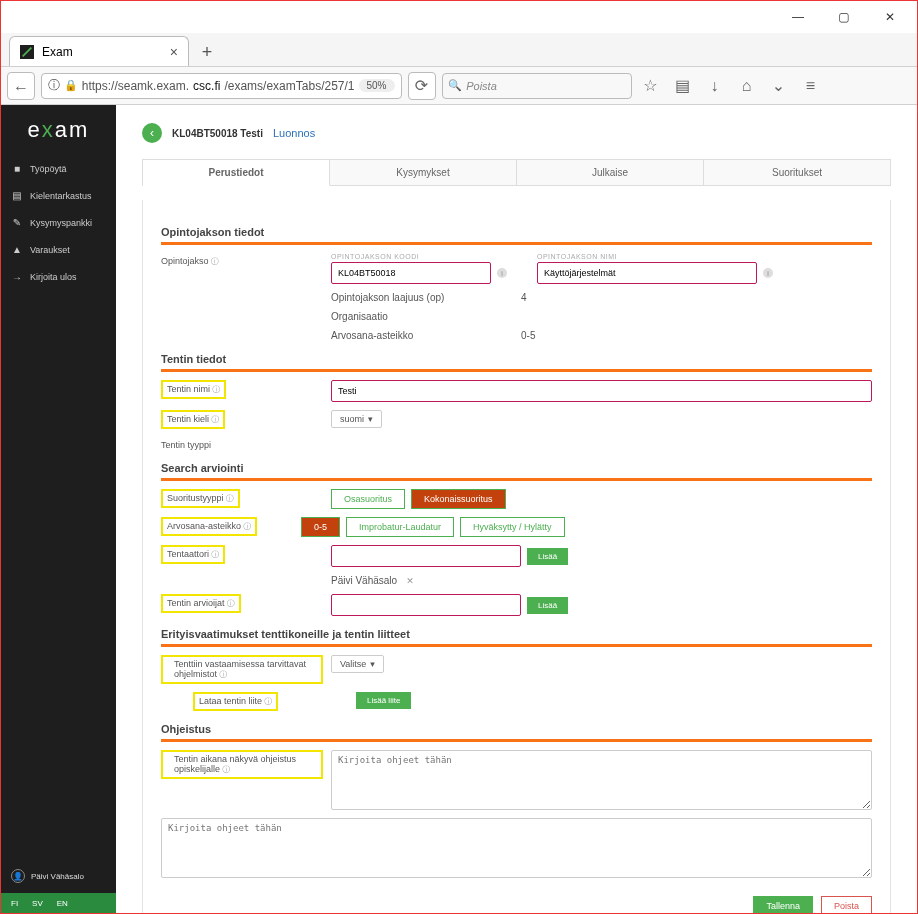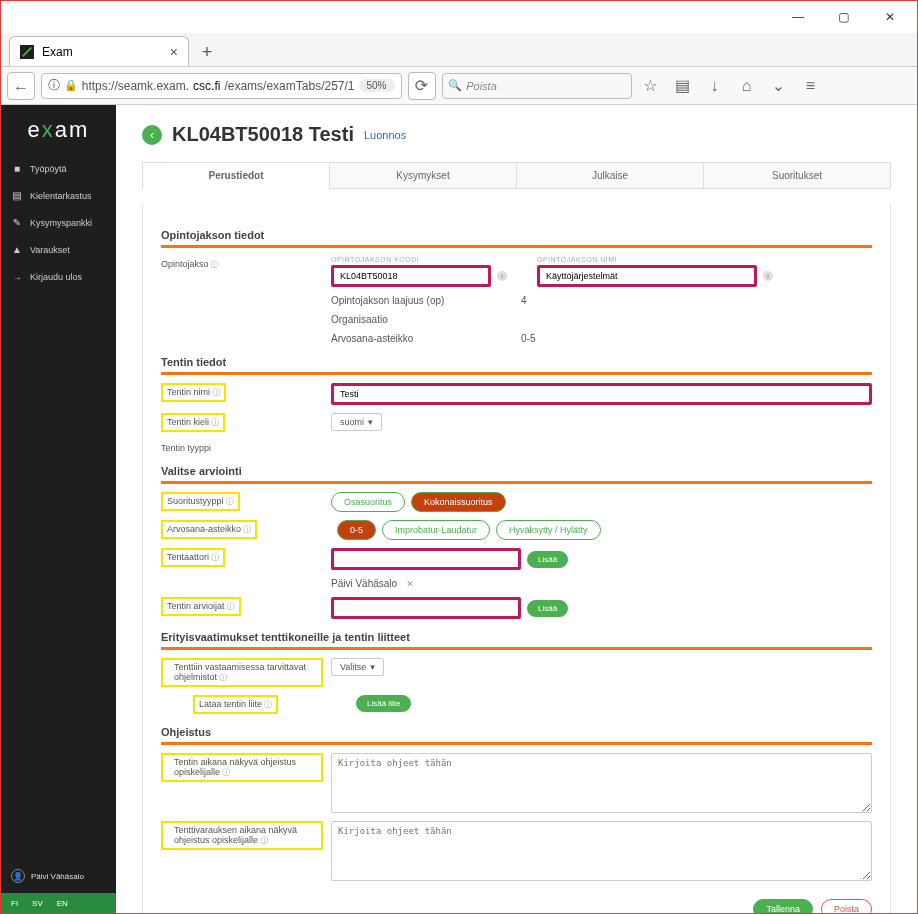--- a/index.html
+++ b/index.html
@@ -35,41 +35,41 @@
   .sb-spacer { flex:1; }
   .sb-user { display:flex; align-items:center; gap:6px; padding:10px; font-size:8px; color:#ddd;}
   .sb-user .av { width:14px; height:14px; border:1px solid #888; border-radius:50%; display:flex; align-items:center; justify-content:center;}
   .lang-row { background:#2a8a3d; height:20px; display:flex; align-items:center; justify-content:flex-start; gap:14px; padding:0 10px; font-size:8px; color:#fff;}
 
   .main { flex:1; overflow:auto; background:#fff; }
   .main-inner { padding:18px 26px 40px 26px; }
 
   .page-head { display:flex; align-items:center; gap:10px; margin-bottom:16px; }
   .back-circ { width:20px; height:20px; background:#4caf50; border-radius:50%; color:#fff; display:flex; align-items:center; justify-content:center; font-size:12px;}
-  .page-title { font-size:20px; font-weight:600; color:#333; }
+  .page-title { font-size:10px; font-weight:600; color:#333; }
   .draft { font-size:11px; color:#2c6fb7; }
 
   .section-tabs { display:flex; border:1px solid #ddd; background:#f9f9f9; margin-bottom:14px;}
   .section-tab { flex:1; text-align:center; padding:7px 0; font-size:10px; color:#666; border-right:1px solid #ddd;}
   .section-tab:last-child{border-right:none;}
   .section-tab.active { background:#fff; font-weight:600; border-bottom:1px solid #fff; margin-bottom:-1px;}
 
   .panel { border:1px solid #e3e3e3; border-top:none; padding:14px 18px; font-size:10px; color:#555;}
   .sect-title { font-size:11px; font-weight:600; color:#444; border-bottom:3px solid #f97316; padding-bottom:4px; margin:12px 0 8px 0;}
   .row { display:flex; align-items:flex-start; margin-bottom:8px; }
   .row .label { width:170px; padding-top:3px; font-size:9px; color:#555;}
   .row .label.hl { border:2px solid #f2e600; padding:2px 4px; display:inline-block; width:auto; margin-right:8px;}
   .row .label.hl.wide { max-width:170px;padding-left:11px; }
   .row .val-col { flex:1; display:flex; flex-wrap:wrap; gap:6px; align-items:center;}
   .row .val-col.two { display:flex; gap:30px; }
-  .input { height:22px; border:3px solid #be185d; border-radius:2px; padding:0 6px; font-size:9px; background:#fff; }
+  .input { height:22px; border:1px solid #be185d; border-radius:2px; padding:0 6px; font-size:9px; background:#fff; }
   .input.full { flex:1; min-width:300px; }
   .input.w1 { width:160px; }
   .sublabel { font-size:7px; color:#aaa; letter-spacing:0.5px; text-transform:uppercase;}
-  .btn { border:1px solid #4caf50; border-radius:10px; padding:4px 12px; font-size:9px; background:#fff; color:#4caf50; }
+  .btn { border:1px solid #4caf50; border-radius:0; padding:4px 12px; font-size:9px; background:#fff; color:#4caf50; }
   .btn.sel { background:#c2410c; color:#fff; }
   .btn.red { border-color:#d9534f; color:#d9534f; }
   .btn.green { background:#4caf50; color:#fff; border-color:#4caf50;}
   .btn.tiny { padding:3px 10px; font-size:8px;}
   .dropdown { border:1px solid #ccc; border-radius:2px; padding:3px 8px; font-size:9px; background:#fff; display:inline-flex; align-items:center; gap:4px;}
   .textarea { width:100%; height:60px; border:1px solid #ccc; border-radius:2px; font-size:9px; padding:4px 6px; resize:vertical; color:#aaa;}
   .field-block { display:flex; flex-direction:column; gap:2px; }
   .info-dot { width:10px; height:10px; border-radius:50%; background:#ddd; color:#888; font-size:7px; display:inline-flex; align-items:center; justify-content:center; margin-left:2px;}
   .remove-x { font-size:9px; color:#999; margin-left:3px;}
 
@@ -142,21 +142,21 @@
       <div class="sb-item">
           <span class="ic">✎</span>
           <span>Kysymyspankki</span>
         </div>
       <div class="sb-item">
           <span class="ic">▲</span>
           <span>Varaukset</span>
         </div>
       <div class="sb-item">
           <span class="ic">→</span>
-          <span>Kirjaudu ulos</span>
+          <span>Kirjoita ulos</span>
         </div>
       <div class="sb-spacer"></div>
       <div class="sb-user">
         <span class="av">👤</span>
         <span>Päivi Vähäsalo</span>
       </div>
       <div class="lang-row">
         <span>FI</span>
         <span>SV</span>
         <span>EN</span>
@@ -246,30 +246,30 @@
                 <span class="dropdown">
                   <span>suomi</span> 
                   <span>▾</span>
                 </span>
               </div>
           </div>
           <div class="row">
             <div class="label">Tentin tyyppi</div>
           </div>
 
-          <div class="sect-title">Valitse arviointi</div>
+          <div class="sect-title">Search arviointi</div>
           <div class="row">
             <div style="width:170px;"><span class="label hl"><span>Suoritustyyppi</span><span class="q-icon"> ⓘ</span></span></div>
             <div class="val-col">
               <span class="btn">Osasuoritus</span>
               <span class="btn sel">Kokonaissuoritus</span>
             </div>
           </div>
           <div class="row">
-            <div style="width:176px;"><span class="label hl"><span>Arvosana-asteikko</span><span class="q-icon"> ⓘ</span></span></div>
+            <div style="width:140px;"><span class="label hl"><span>Arvosana-asteikko</span><span class="q-icon"> ⓘ</span></span></div>
             <div class="val-col">
               <span class="btn sel">0-5</span>
               <span class="btn">Improbatur-Laudatur</span>
               <span class="btn">Hyväksytty / Hylätty</span>
             </div>
           </div>
           <div class="row">
             <div style="width:170px;"><span class="label hl"><span>Tentaattori</span><span class="q-icon"> ⓘ</span></span></div>
             <div class="val-col">
               <input class="input" style="width: 190px;">
@@ -309,21 +309,20 @@
           </div>
 
           <div class="sect-title">Ohjeistus</div>
           <div class="row">
             <div style="width:170px;"><span class="label hl wide"><span>Tentin aikana näkyvä ohjeistus opiskelijalle</span><span class="q-icon"> ⓘ</span></span></div>
             <div class="val-col">
                 <textarea class="textarea" placeholder="Kirjoita ohjeet tähän" style=""></textarea>
               </div>
           </div>
           <div class="row">
-            <div style="width:170px;"><span class="label hl wide"><span>Tenttivarauksen aikana näkyvä ohjeistus opiskelijalle</span><span class="q-icon"> ⓘ</span></span></div>
             <div class="val-col">
                 <textarea class="textarea" placeholder="Kirjoita ohjeet tähän" style=""></textarea>
               </div>
           </div>
 
           <div class="bottom-row">
             <span class="btn green">Tallenna</span>
             <span class="btn red">Poista</span>
           </div>
 

